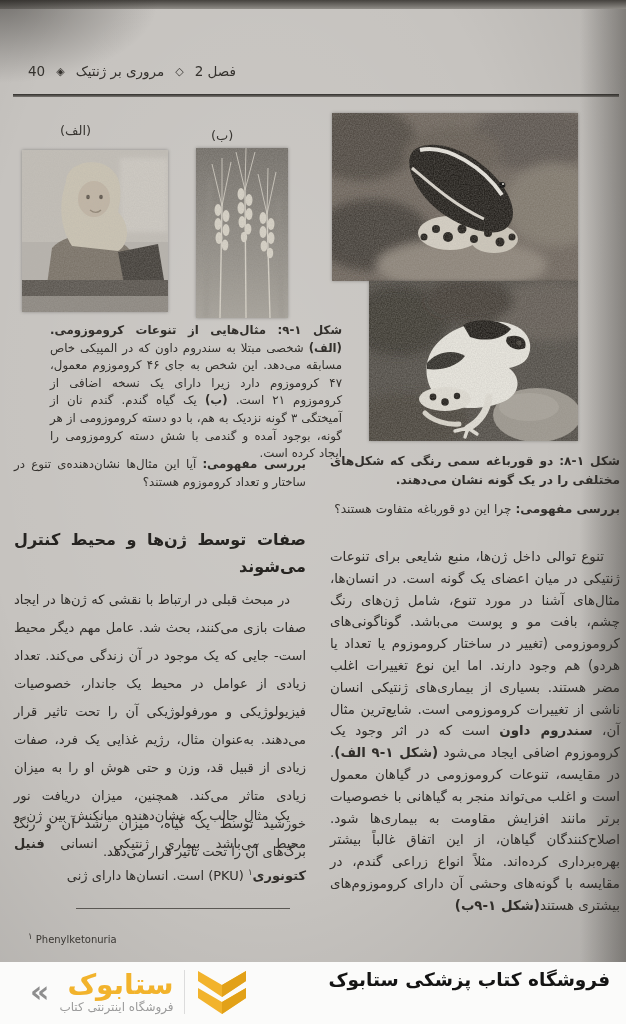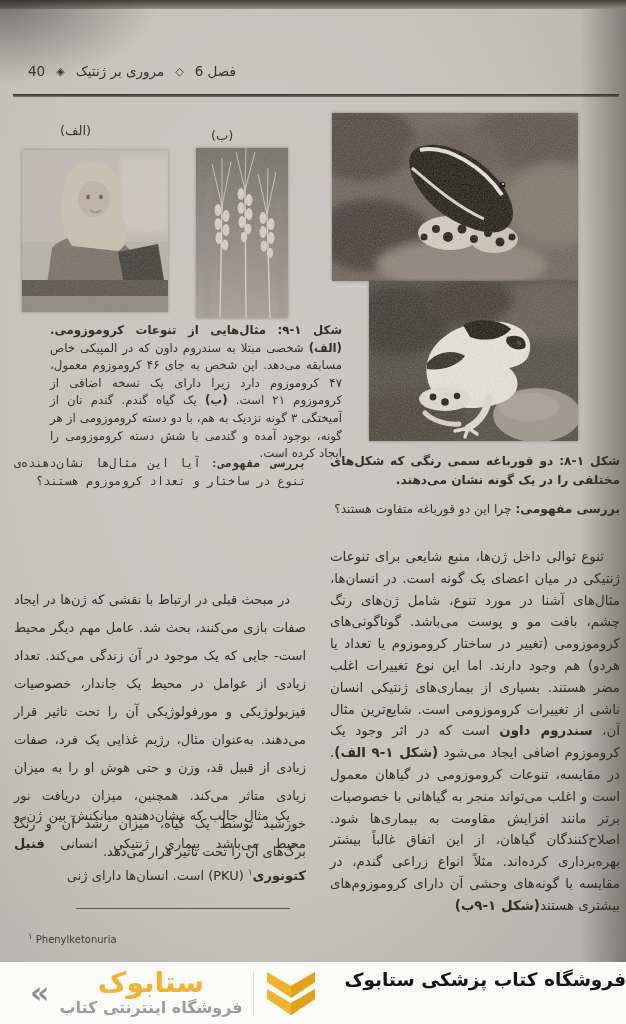--- a/index.html
+++ b/index.html
@@ -22,41 +22,41 @@
   .label-b{top:128px;left:211px;}
   .photo{position:absolute;overflow:hidden;box-shadow:0 0 3px rgba(30,28,25,.35);}
   .photo svg{display:block;}
   .girl{left:22px;top:150px;width:146px;height:162px;}
   .wheat{left:196px;top:148px;width:92px;height:170px;}
   .frog1{left:332px;top:113px;width:246px;height:168px;}
   .frog2{left:369px;top:281px;width:209px;height:160px;}
   .cap,.bodyp,.heading{position:absolute;direction:rtl;text-align:justify;margin:0;}
   .cap{font-size:11.8px;line-height:17.6px;color:#33302c;}
   .cap9{left:14px;top:322px;width:292px;margin-left:36px;}
-  .cap9check{left:14px;top:456px;width:292px;font-family:Liberation Mono, monospace;}
+  .cap9check{left:14px;top:456px;width:292px;}
   .cap8{left:330px;top:452px;width:290px;font-size:12.2px;line-height:19px;}
   .cap8check{left:330px;top:500px;width:290px;font-size:12.2px;line-height:19px;}
   .heading{left:14px;top:526px;width:292px;font-size:16px;font-weight:700;line-height:27px;color:#262421;}
   .bodyp{font-size:13px;line-height:28px;color:#312e2a;}
   .p1{left:14px;top:586px;width:292px;text-indent:16px;}
   .p2{left:14px;top:802px;width:292px;text-indent:16px;}
   .rpara{left:330px;top:546px;width:290px;font-size:13.4px;line-height:21.8px;text-indent:16px;}
   .fnrule{position:absolute;left:76px;top:908px;width:214px;height:1px;background:#5a5753;}
   .footnote{position:absolute;left:12px;top:915px;font-size:10px;color:#3a3733;direction:ltr;margin:16px;}
   .b{font-weight:700;}
   .sup{font-size:8.5px;vertical-align:super;}
   .footer{position:absolute;left:0;bottom:0;width:626px;height:62px;background:#fbfbfa;}
   .logo{position:absolute;left:30px;top:6px;display:flex;align-items:center;gap:10px;}
   .guillemet{color:#8e8e8e;font-size:30px;font-weight:700;line-height:1;}
-  .wordmark-wrap{display:flex;flex-direction:column;align-items:center;}
+  .wordmark-wrap{display:flex;flex-direction:column;}
   .wordmark{color:#f2b32c;font-size:28px;font-weight:700;line-height:30px;direction:rtl;}
-  .tagline{color:#9b9b9b;font-size:16px;direction:rtl;font-weight:bold;}
+  .tagline{color:#9b9b9b;font-size:12px;direction:rtl;}
   .logo-divider{width:1px;height:44px;background:#dcdcdc;}
   .chevron{display:block;}
-  .store-title{position:absolute;right:0;top:7px;direction:rtl;font-size:18.5px;font-weight:700;color:#141414;}
+  .store-title{position:absolute;right:16px;top:7px;direction:rtl;font-size:18.5px;font-weight:700;color:#141414;}
   .store-url{position:absolute;right:4px;top:33px;font-size:18px;font-weight:700;letter-spacing:5.5px;color:#1b1b1b;
         font-family:"DejaVu Sans",sans-serif;margin-top:28px;}
   .gold{color:#f2b32c;}
 </style>
 </head>
 <body>
 
 <svg width="0" height="0" style="position:absolute" aria-hidden="true">
   <defs>
     <filter id="grainf" x="0" y="0" width="100%" height="100%">
@@ -71,21 +71,21 @@
       </filter>
   </defs>
 </svg>
 
 <div class="page">
   <div class="vignette"></div>
   <div class="top-band"></div>
   <div class="corner-smudge"></div>
 
   <div class="header">
-    <span>فصل 6</span>
+    <span>فصل 2</span>
     <span class="dia">◇</span>
     <span>مروری بر ژنتیک</span>
     <span class="dia">◈</span>
     <span>40</span>
   </div>
   <div class="header-rule"></div>
 
   <div class="label label-a">(الف)</div>
   <div class="label label-b">(ب)</div>
 
@@ -227,20 +227,21 @@
       <rect width="209" height="160" filter="url(#grainf)" opacity="0.45"></rect>
     </svg>
   </div>
 
   <p class="cap cap8" lang="fa"><span class="b">شکل ۱-۸: دو قورباغه سمی رنگی که شکل‌های مختلفی را در یک گونه نشان می‌دهند.</span></p>
   <p class="cap cap8check" lang="fa"><span class="b">بررسی مفهومی:</span><span> چرا این دو قورباغه متفاوت هستند؟</span></p>
 
   <p class="cap cap9" lang="fa"><span class="b">شکل ۱-۹: مثال‌هایی از تنوعات کروموزومی. </span><span class="b">(الف)</span><span> شخصی مبتلا به سندروم داون که در المپیکی خاص مسابقه می‌دهد. این شخص به جای ۴۶ کروموزوم معمول، ۴۷ کروموزوم دارد زیرا دارای یک نسخه اضافی از کروموزوم ۲۱ است. </span><span class="b">(ب)</span><span> یک گیاه گندم. گندم نان از آمیختگی ۳ گونه نزدیک به هم، با دو دسته کروموزومی از هر گونه، بوجود آمده و گندمی با شش دسته کروموزومی را ایجاد کرده است.</span></p>
   <p class="cap cap9check" lang="fa"><span class="b">بررسی مفهومی:</span><span> آیا این مثال‌ها نشان‌دهنده‌ی تنوع در ساختار و تعداد کروموزوم هستند؟</span></p>
 
+  <h2 class="heading" lang="fa">صفات توسط ژن‌ها و محیط کنترل می‌شوند</h2>
   <p class="bodyp p1" lang="fa">در مبحث قبلی در ارتباط با نقشی که ژن‌ها در ایجاد صفات بازی می‌کنند، بحث شد. عامل مهم دیگر محیط است- جایی که یک موجود در آن زندگی می‌کند. تعداد زیادی از عوامل در محیط یک جاندار، خصوصیات فیزیولوژیکی و مورفولوژیکی آن را تحت تاثیر قرار می‌دهند. به‌عنوان مثال، رژیم غذایی یک فرد، صفات زیادی از قبیل قد، وزن و حتی هوش او را به میزان زیادی متاثر می‌کند. همچنین، میزان دریافت نور خورشید توسط یک گیاه، میزان رشد آن و رنگ برگ‌های آن را تحت تاثیر قرار می‌دهد.</p>
   <p class="bodyp p2" lang="fa"><span>یک مثال جالب که نشان‌دهنده میانکنش بین ژن و محیط می‌باشد بیماری ژنتیکی انسانی </span><span class="b">فنیل کتونوری</span><span class="sup">۱</span><span> (PKU) است. انسان‌ها دارای ژنی</span></p>
 
   <div class="fnrule"></div>
   <p class="footnote"><span class="sup">۱</span><span> Phenylketonuria</span></p>
 
   <p class="bodyp rpara" lang="fa"><span>تنوع توالی داخل ژن‌ها، منبع شایعی برای تنوعات ژنتیکی در میان اعضای یک گونه است. در انسان‌ها، مثال‌های آشنا در مورد تنوع، شامل ژن‌های رنگ چشم، بافت مو و پوست می‌باشد. گوناگونی‌های کروموزومی (تغییر در ساختار کروموزوم یا تعداد یا هردو) هم وجود دارند. اما این نوع تغییرات اغلب مضر هستند. بسیاری از بیماری‌های ژنتیکی انسان ناشی از تغییرات کروموزومی است. شایع‌ترین مثال آن، </span><span class="b">سندروم داون</span><span> است که در اثر وجود یک کروموزوم اضافی ایجاد می‌شود </span><span class="b">(شکل ۱-۹ الف)</span><span>. در مقایسه، تنوعات کروموزومی در گیاهان معمول است و اغلب می‌تواند منجر به گیاهانی با خصوصیات برتر مانند افزایش مقاومت به بیماری‌ها شود. اصلاح‌کنندگان گیاهان، از این اتفاق غالباً بیشتر بهره‌برداری کرده‌اند. مثلاً انواع زراعی گندم، در مقایسه با گونه‌های وحشی آن دارای کروموزوم‌های بیشتری هستند</span><span class="b">(شکل ۱-۹ب)</span></p>
 
   <div class="right-shadow"></div>
 

